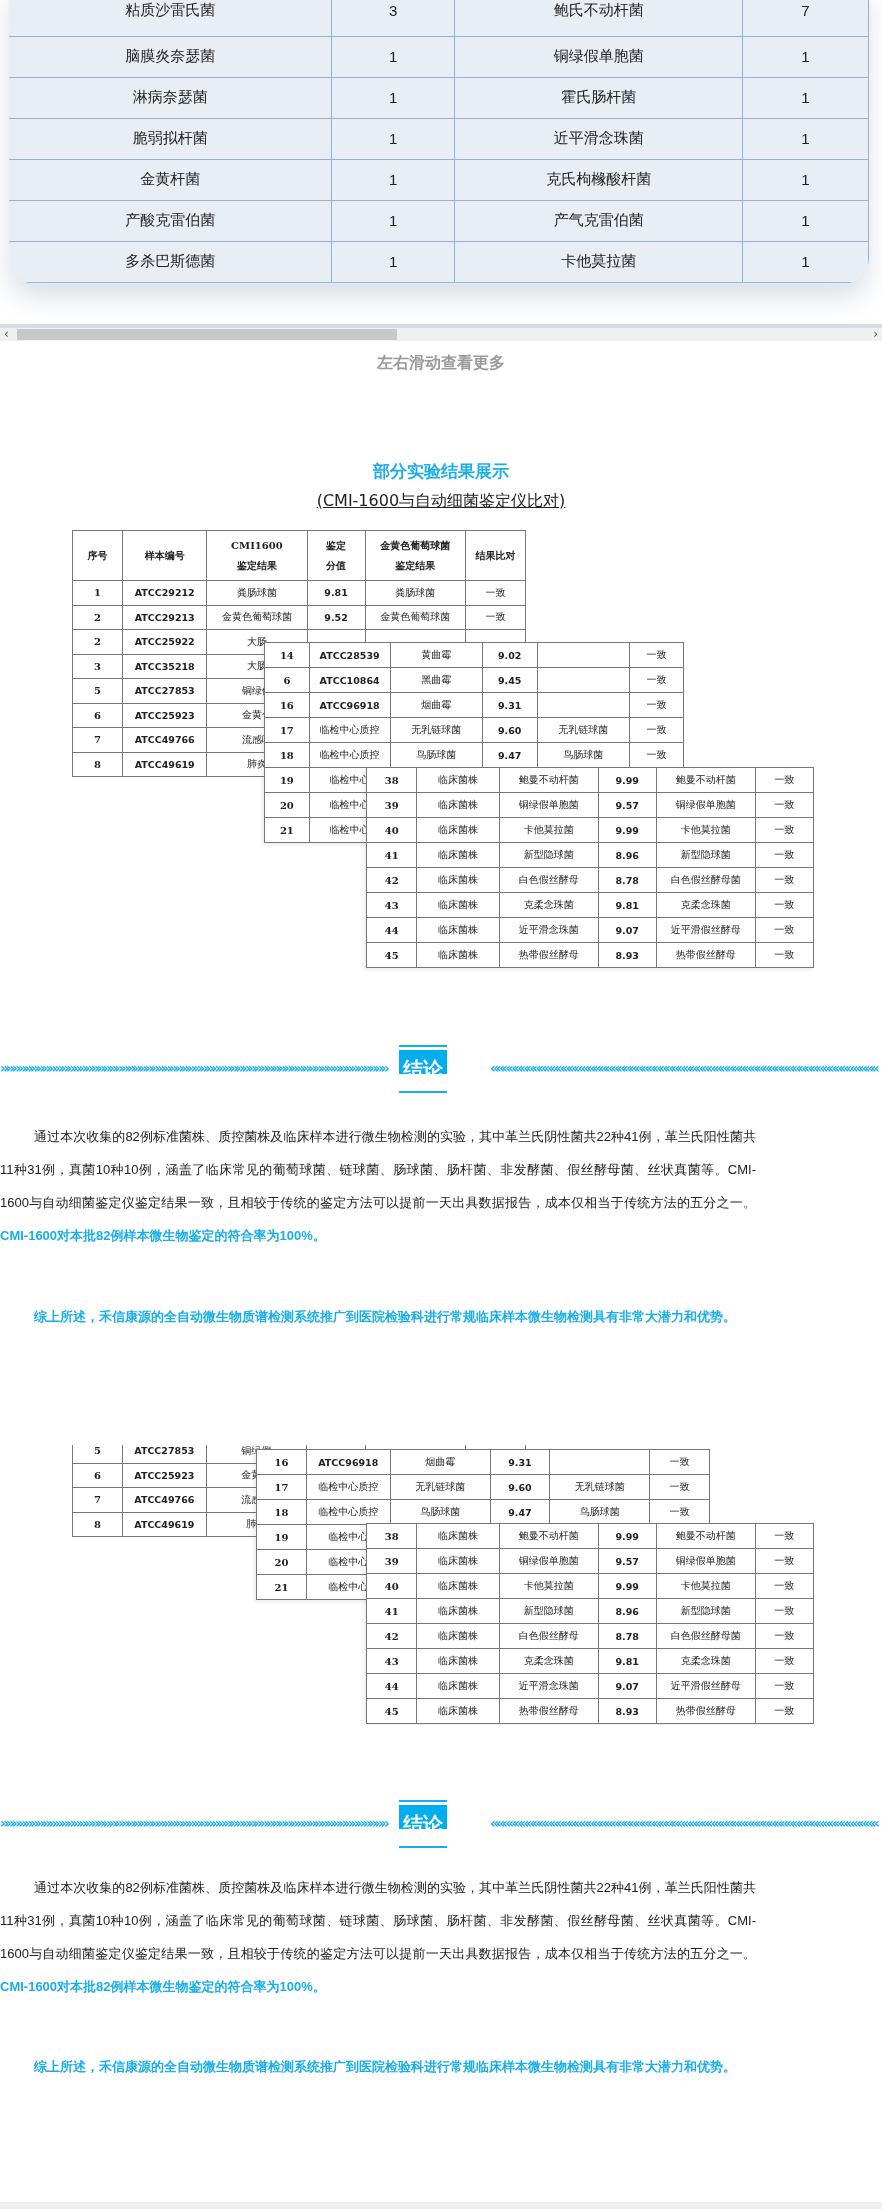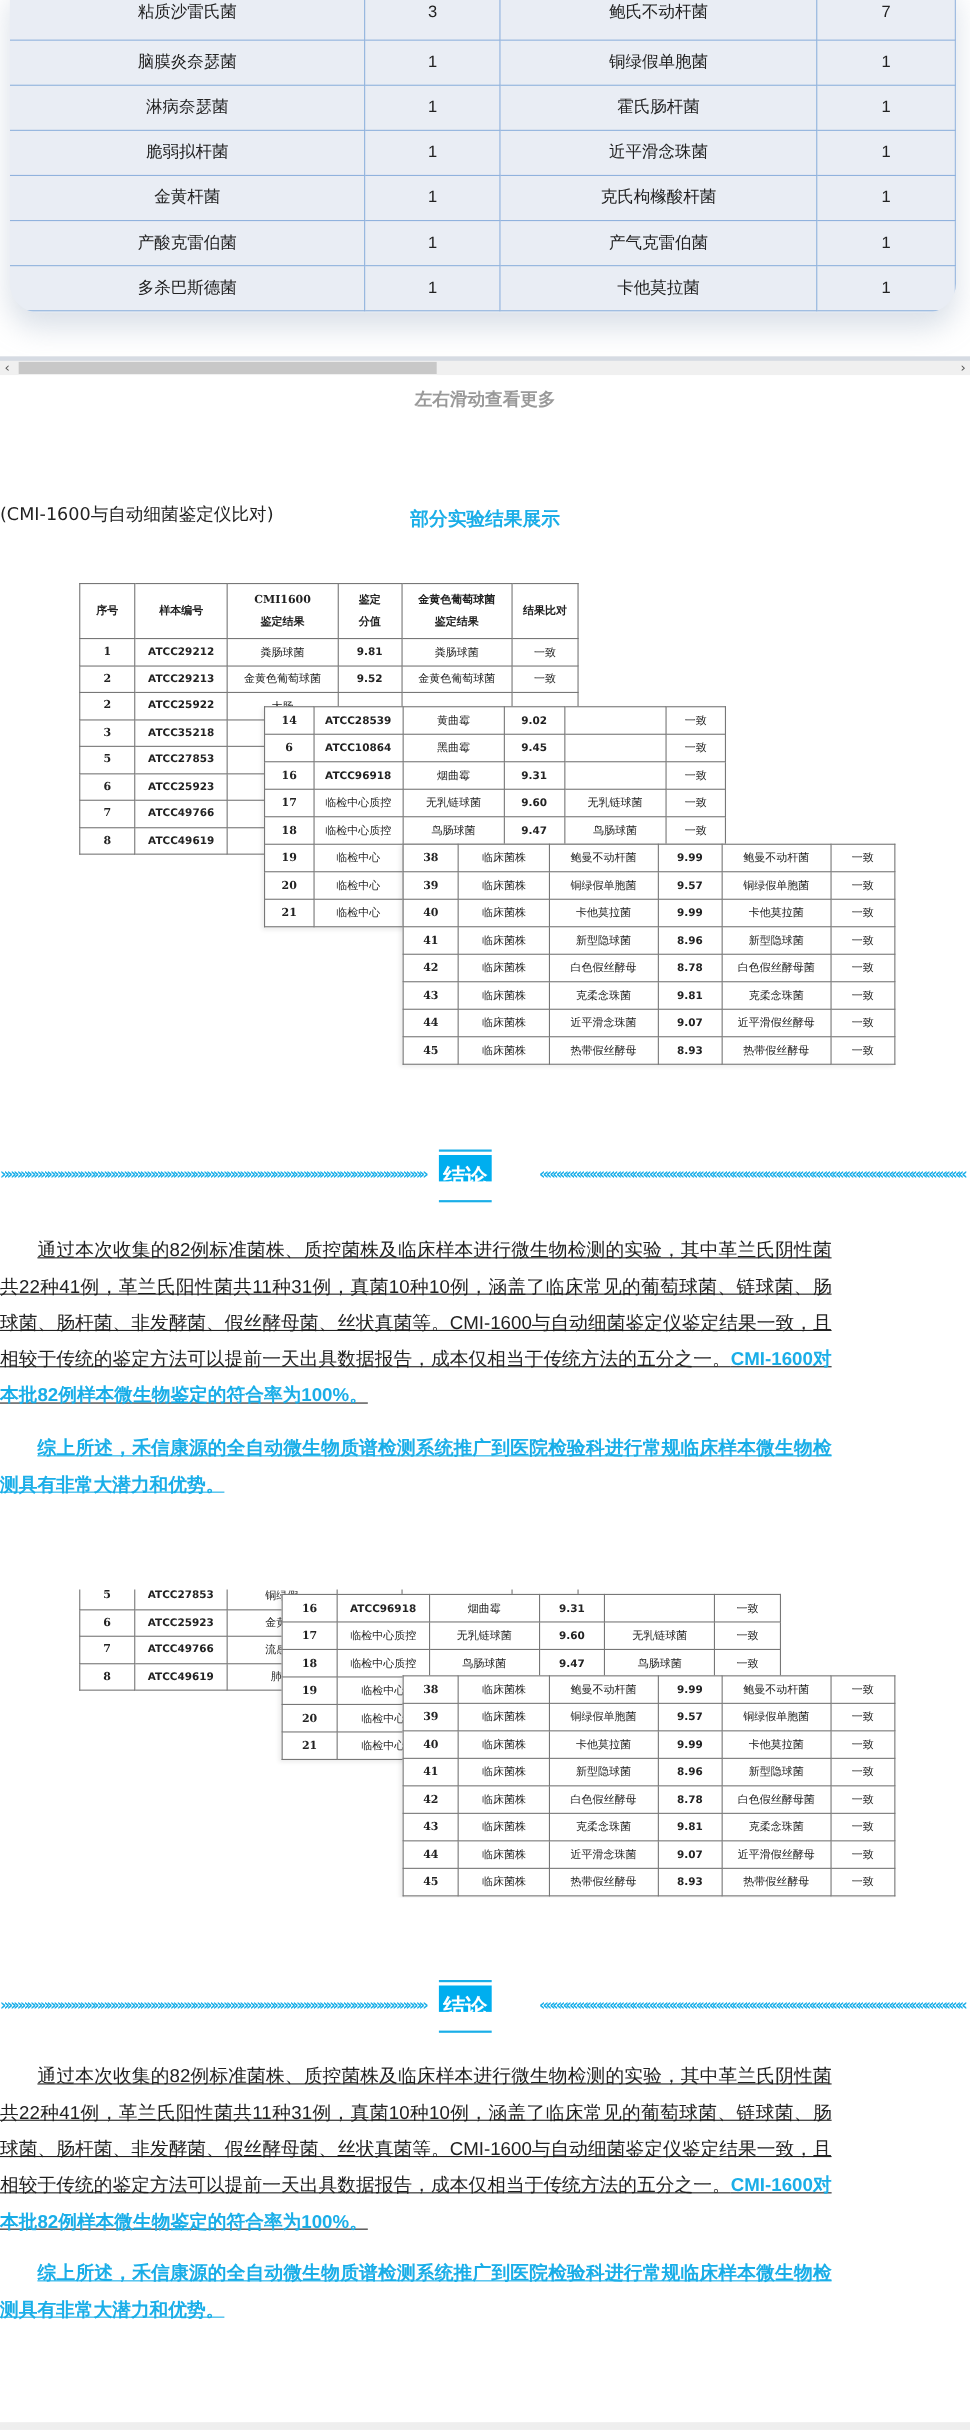--- a/index.html
+++ b/index.html
@@ -17,21 +17,21 @@
   .sum-table td.c3 { width: 288px; } .sum-table td.c4 { width: 126px; }
 
   .hscroll { position: absolute; left: 0; top: 324px; width: 882px; height: 17px; background: #f0f0f0; border-top: 4px solid #d6dbe3; }
   .hscroll .arr { position: absolute; top: 0; font-size: 12px; color: #555; line-height: 13px; }
   .hscroll .arr.l { left: 4px; } .hscroll .arr.r { right: 4px; }
   .hscroll .thumb { position: absolute; left: 17px; top: 1px; width: 380px; height: 11px; background: #c8c8c8; }
 
   .hint { position: absolute; top: 353px; width: 882px; text-align: center; font-size: 16px; font-weight: bold; color: #9a9a9a; }
 
   .sec-title { position: absolute; top: 460px; width: 882px; text-align: center; font-size: 17px; font-weight: bold; color: #1aaee8; }
-  .sec-sub { position: absolute; top: 458px; width: 882px; text-align: left; font-size: 16px; color: #222; }
+  .sec-sub { position: absolute; top: 491px; width: 882px; text-align: center; font-size: 16px; color: #222; text-decoration: underline; }
 
   
   .result-img { position: absolute; left: 0; width: 882px; }
   .rt { position: absolute; border-collapse: collapse; background: #fff; font-family: "DejaVu Serif", "Liberation Serif", serif; }
   .rt td { border: 1px solid #777; text-align: center; font-size: 10px; color: #222; height: 25px; padding: 0 2px; white-space: nowrap; overflow: hidden; }
   .rt td.num { font-weight: bold; }
   .rt td.code, .rt td.score { font-family: "DejaVu Sans", sans-serif; font-weight: bold; font-size: 9.5px; }
   .rt td.hdr { height: 50px; line-height: 20px; white-space: normal; font-weight: bold; }
   .t1 td { height: 24.5px; }
   .t2 { box-shadow: -2px 2px 4px rgba(0,0,0,0.08); }
@@ -40,21 +40,21 @@
   
   .concl-head { position: absolute; left: 0; width: 882px; height: 50px; }
   .chev { position: absolute; top: 16px; height: 14px; overflow: hidden; font-size: 14px; line-height: 14px; color: #1aaee8; font-weight: bold; letter-spacing: -3px; white-space: nowrap; }
   .chev.left { left: 0; width: 392px; }
   .chev.right { left: 490px; width: 392px; }
   .concl-badge { position: absolute; left: 399px; top: 0; width: 48px; height: 48px; }
   .concl-badge .bar-top, .concl-badge .bar-bot { position: absolute; left: 0; width: 48px; height: 2px; background: #1aaee8; }
   .concl-badge .bar-top { top: 0; } .concl-badge .bar-bot { top: 46px; }
   .concl-badge .box { position: absolute; left: 0; top: 5px; width: 48px; height: 24px; background: #00aeef; color: #fff; font-weight: bold; font-size: 20px; text-align: center; line-height: 38px; }
 
-  .para { position: absolute; left: 0; width: 756px; font-size: 17px; line-height: 33px; color: #222; text-align: justify; font-family: "Liberation Sans", sans-serif; text-decoration: underline; }
+  .para { position: absolute; left: 0; width: 756px; font-size: 13px; line-height: 33px; color: #222; text-align: justify; font-family: "Liberation Sans", sans-serif; }
   .para .ind { display: inline-block; width: 34px; }
   .para .hl { color: #1aaee8; font-weight: bold; }
   .para.blue { color: #1aaee8; font-weight: bold; }
 
   .bottom-bar { position: absolute; left: 0; top: 2202px; width: 882px; height: 7px; background: #eeeeee; }
 </style>
 </head>
 <body>
 
 <div class="scroll-wrap">
@@ -190,21 +190,21 @@
           <td class="num">8</td>
           <td class="code">ATCC49619</td>
           <td>肺炎</td>
           <td></td>
           <td></td>
           <td></td>
         </tr>
   </tbody>
     </table>
 
-  <table class="rt t2" style="left:240px;top:112px;width:420px;">
+  <table class="rt t2" style="left:264px;top:112px;width:420px;">
     <tbody>
         <tr>
           <td class="num" style="width:50px">14</td>
           <td class="code" style="width:84px">ATCC28539</td>
           <td style="width:100px">黄曲霉</td>
           <td class="score" style="width:60px">9.02</td>
           <td style="width:100px"></td>
           <td style="width:60px">一致</td>
         </tr>
     <tr>

